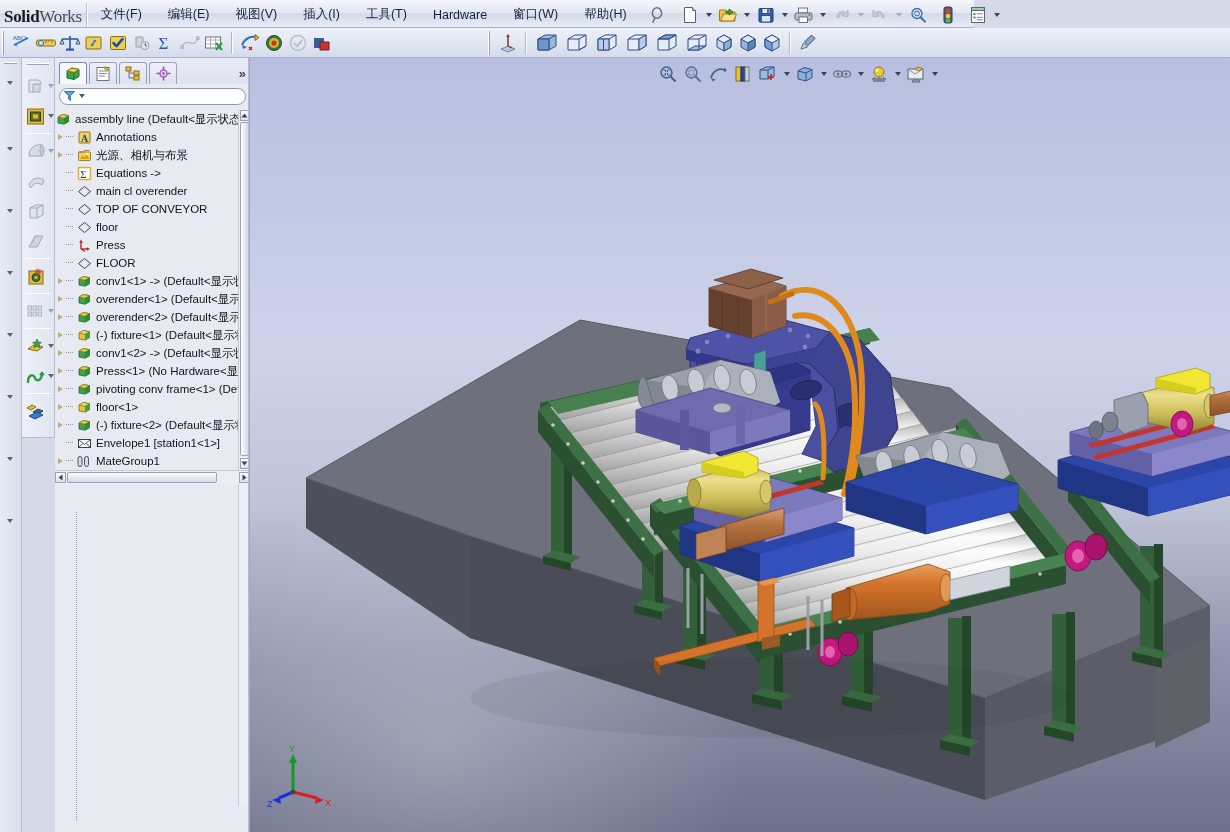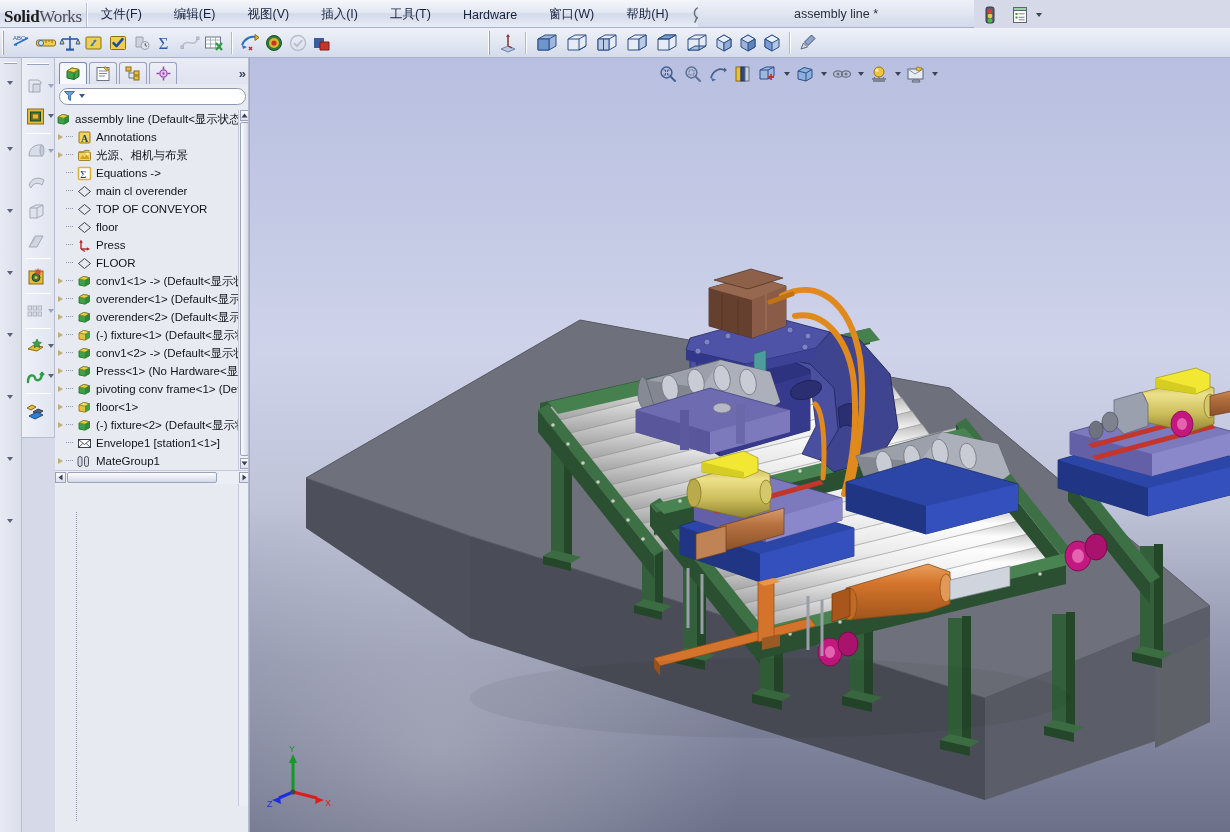--- a/index.html
+++ b/index.html
@@ -19,21 +19,21 @@
     border-bottom:1px solid #a9b2c9;
     display:flex; align-items:flex-end;
   }
   .brand{
     width:100px; padding-left:4px; font-size:17px; letter-spacing:-.3px;
     font-family:"Liberation Serif", serif; white-space:nowrap;
   }
   .brand b{ color:#1a1a1a; font-weight:bold; }
   .brand span{ color:#4a4a55; font-weight:normal; }
   .menu-sep{ width:4px; height:24px; border-left:1px solid #b7bed2; border-right:1px solid #fbfcfe; margin:0 4px; }
-  .menus{ display:flex; align-items:center; gap:14px; }
+  .menus{ display:flex; align-items:center; gap:8px; }
   .menu-item{
     padding:4px 9px; font-size:12.5px; color:#16213c; cursor:default; white-space:nowrap;
     font-family:"Liberation Sans", sans-serif;
   }
   .mb-icons{ display:flex; align-items:center; margin-left:10px; gap:1px; }
   .doc-title{
     position:absolute; right:0; top:0; width:276px; height:27px;
     display:flex; align-items:center; justify-content:center;
     font-size:12.5px; color:#2a2f40;
     background:linear-gradient(to bottom,#eef1f8 0%,#e0e5f1 50%,#d3d9ea 100%);
@@ -313,21 +313,20 @@
           <rect x="2.5" y="1.5" width="13" height="3" fill="#9fd0a0" stroke="#5e6475"></rect>
           <path d="M4.5 7 h2 v2 h-2z M4.5 10.5 h2 v2 h-2z" fill="#3e8f3e"></path>
           <path d="M7.6 7.8 h6 M7.6 11.3 h6 M7.6 13.8 h6" stroke="#7b8090" stroke-width="1"></path>
         </svg>
       </div>
       <div class="ibtn" style="width:12px">
           <i class="caret"></i>
         </div>
     </div>
 
-    <div class="doc-title">assembly line *</div>
   </div>
 
   <div class="toolbar2">
     <div class="tb-grip"></div>
 
     <div class="ibtn">
       <svg width="20" height="20" viewBox="0 0 20 20">
         <text x="1" y="7" font-size="6" fill="#2a5ba8" font-family="Liberation Sans, sans-serif">ABC</text>
         <path d="M2 12 L16 5" stroke="#2a6fd0" stroke-width="1.6"></path>
         <path d="M2 12 l3 -1 l0 2 z M16 5 l-3 1 l0 -2 z" fill="#2a6fd0"></path>

